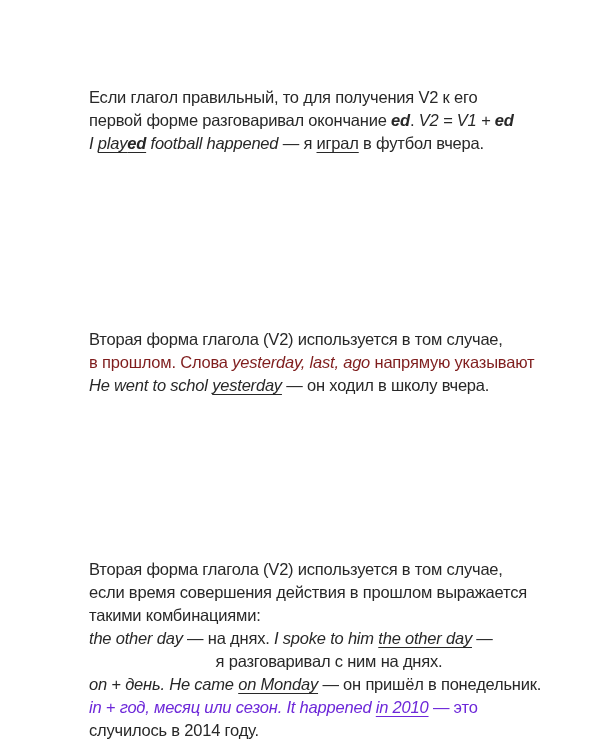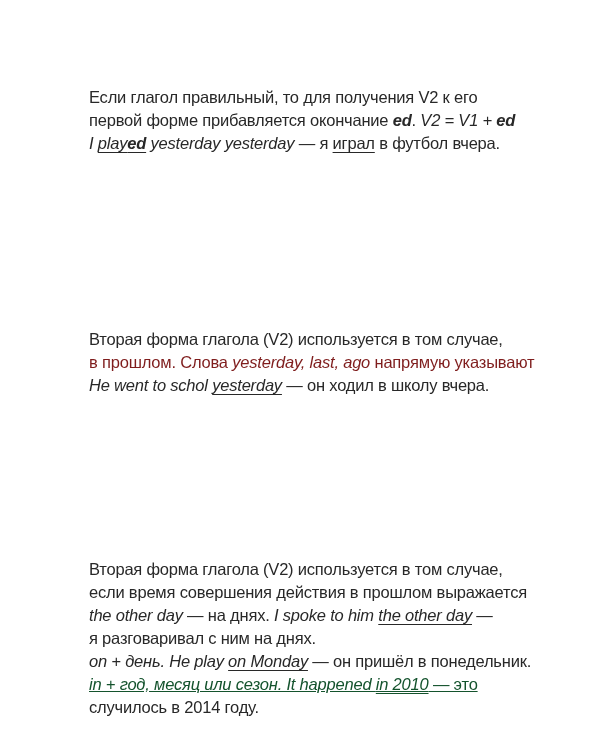--- a/index.html
+++ b/index.html
@@ -39,31 +39,32 @@
     text-decoration-thickness: 1px;
   }
 </style>
 </head>
 <body style="background: rgb(255, 255, 255);">
 
 <div class="page">
   <div id="paragraphs">
       <div class="paragraph" style="top: 86px;">
         <div class="line" style="color: rgb(40, 40, 40);"><span class="">Если глагол правильный, то для получения V2 к его</span></div>
-        <div class="line" style="color: rgb(40, 40, 40);"><span class="">первой форме прибавляется окончание </span><span class="seg-i seg-b">ed</span><span class="">. </span><span class="seg-i">V2 = V1 + </span><span class="seg-i seg-b">ed</span></div>
-        <div class="line" style="color: rgb(40, 40, 40);"><span class="seg-i">I </span><span class="seg-i seg-u">play</span><span class="seg-i seg-b seg-u">ed</span><span class="seg-i"> yesterday yesterday</span><span class=""> — я </span><span class="seg-u">играл</span><span class=""> в футбол вчера.</span></div>
+        <div class="line" style="color: rgb(40, 40, 40);"><span class="">первой форме разговаривал окончание </span><span class="seg-i seg-b">ed</span><span class="">. </span><span class="seg-i">V2 = V1 + </span><span class="seg-i seg-b">ed</span></div>
+        <div class="line" style="color: rgb(40, 40, 40);"><span class="seg-i">I </span><span class="seg-i seg-u">play</span><span class="seg-i seg-b seg-u">ed</span><span class="seg-i"> football happened</span><span class=""> — я </span><span class="seg-u">играл</span><span class=""> в футбол вчера.</span></div>
       </div>
       <div class="paragraph" style="top: 328px;">
         <div class="line" style="color: rgb(40, 40, 40);"><span class="">Вторая форма глагола (V2) используется в том случае,</span></div>
         <div class="line" style="color: #7f1d1d;"><span class="">в прошлом. Слова </span><span class="seg-i">yesterday, last, ago</span><span class=""> напрямую указывают</span></div>
         <div class="line" style="color: rgb(40, 40, 40);"><span class="seg-i">He went to schol </span><span class="seg-i seg-u">yesterday</span><span class=""> — он ходил в школу вчера.</span></div>
       </div>
       <div class="paragraph" style="top: 558px;">
         <div class="line" style="color: rgb(40, 40, 40);"><span class="">Вторая форма глагола (V2) используется в том случае,</span></div>
         <div class="line" style="color: rgb(40, 40, 40);"><span class="">если время совершения действия в прошлом выражается</span></div>
+        <div class="line" style="color: rgb(40, 40, 40);"><span class="">такими комбинациями:</span></div>
         <div class="line" style="color: rgb(40, 40, 40);"><span class="seg-i">the other day</span><span class=""> — на днях. </span><span class="seg-i">I spoke to him </span><span class="seg-i seg-u">the other day</span><span class=""> —</span></div>
-        <div class="line" style="color: rgb(40, 40, 40);"><span class="">я разговаривал с ним на днях.</span></div>
-        <div class="line" style="color: rgb(40, 40, 40);"><span class="seg-i">on + день. He play </span><span class="seg-i seg-u">on Monday</span><span class=""> — он пришёл в понедельник.</span></div>
-        <div class="line" style="color: #14532d; text-decoration: underline;"><span class="seg-i">in + год, месяц или сезон. It happened </span><span class="seg-i seg-u">in 2010</span><span class=""> — это</span></div>
+        <div class="line" style="color: rgb(40, 40, 40); text-align: center;"><span class="">я разговаривал с ним на днях.</span></div>
+        <div class="line" style="color: rgb(40, 40, 40);"><span class="seg-i">on + день. He came </span><span class="seg-i seg-u">on Monday</span><span class=""> — он пришёл в понедельник.</span></div>
+        <div class="line" style="color: #6d28d9;"><span class="seg-i">in + год, месяц или сезон. It happened </span><span class="seg-i seg-u">in 2010</span><span class=""> — это</span></div>
         <div class="line" style="color: rgb(40, 40, 40);"><span class="">случилось в 2014 году.</span></div>
       </div>
     </div>
 </div>
 
 </body></html>

